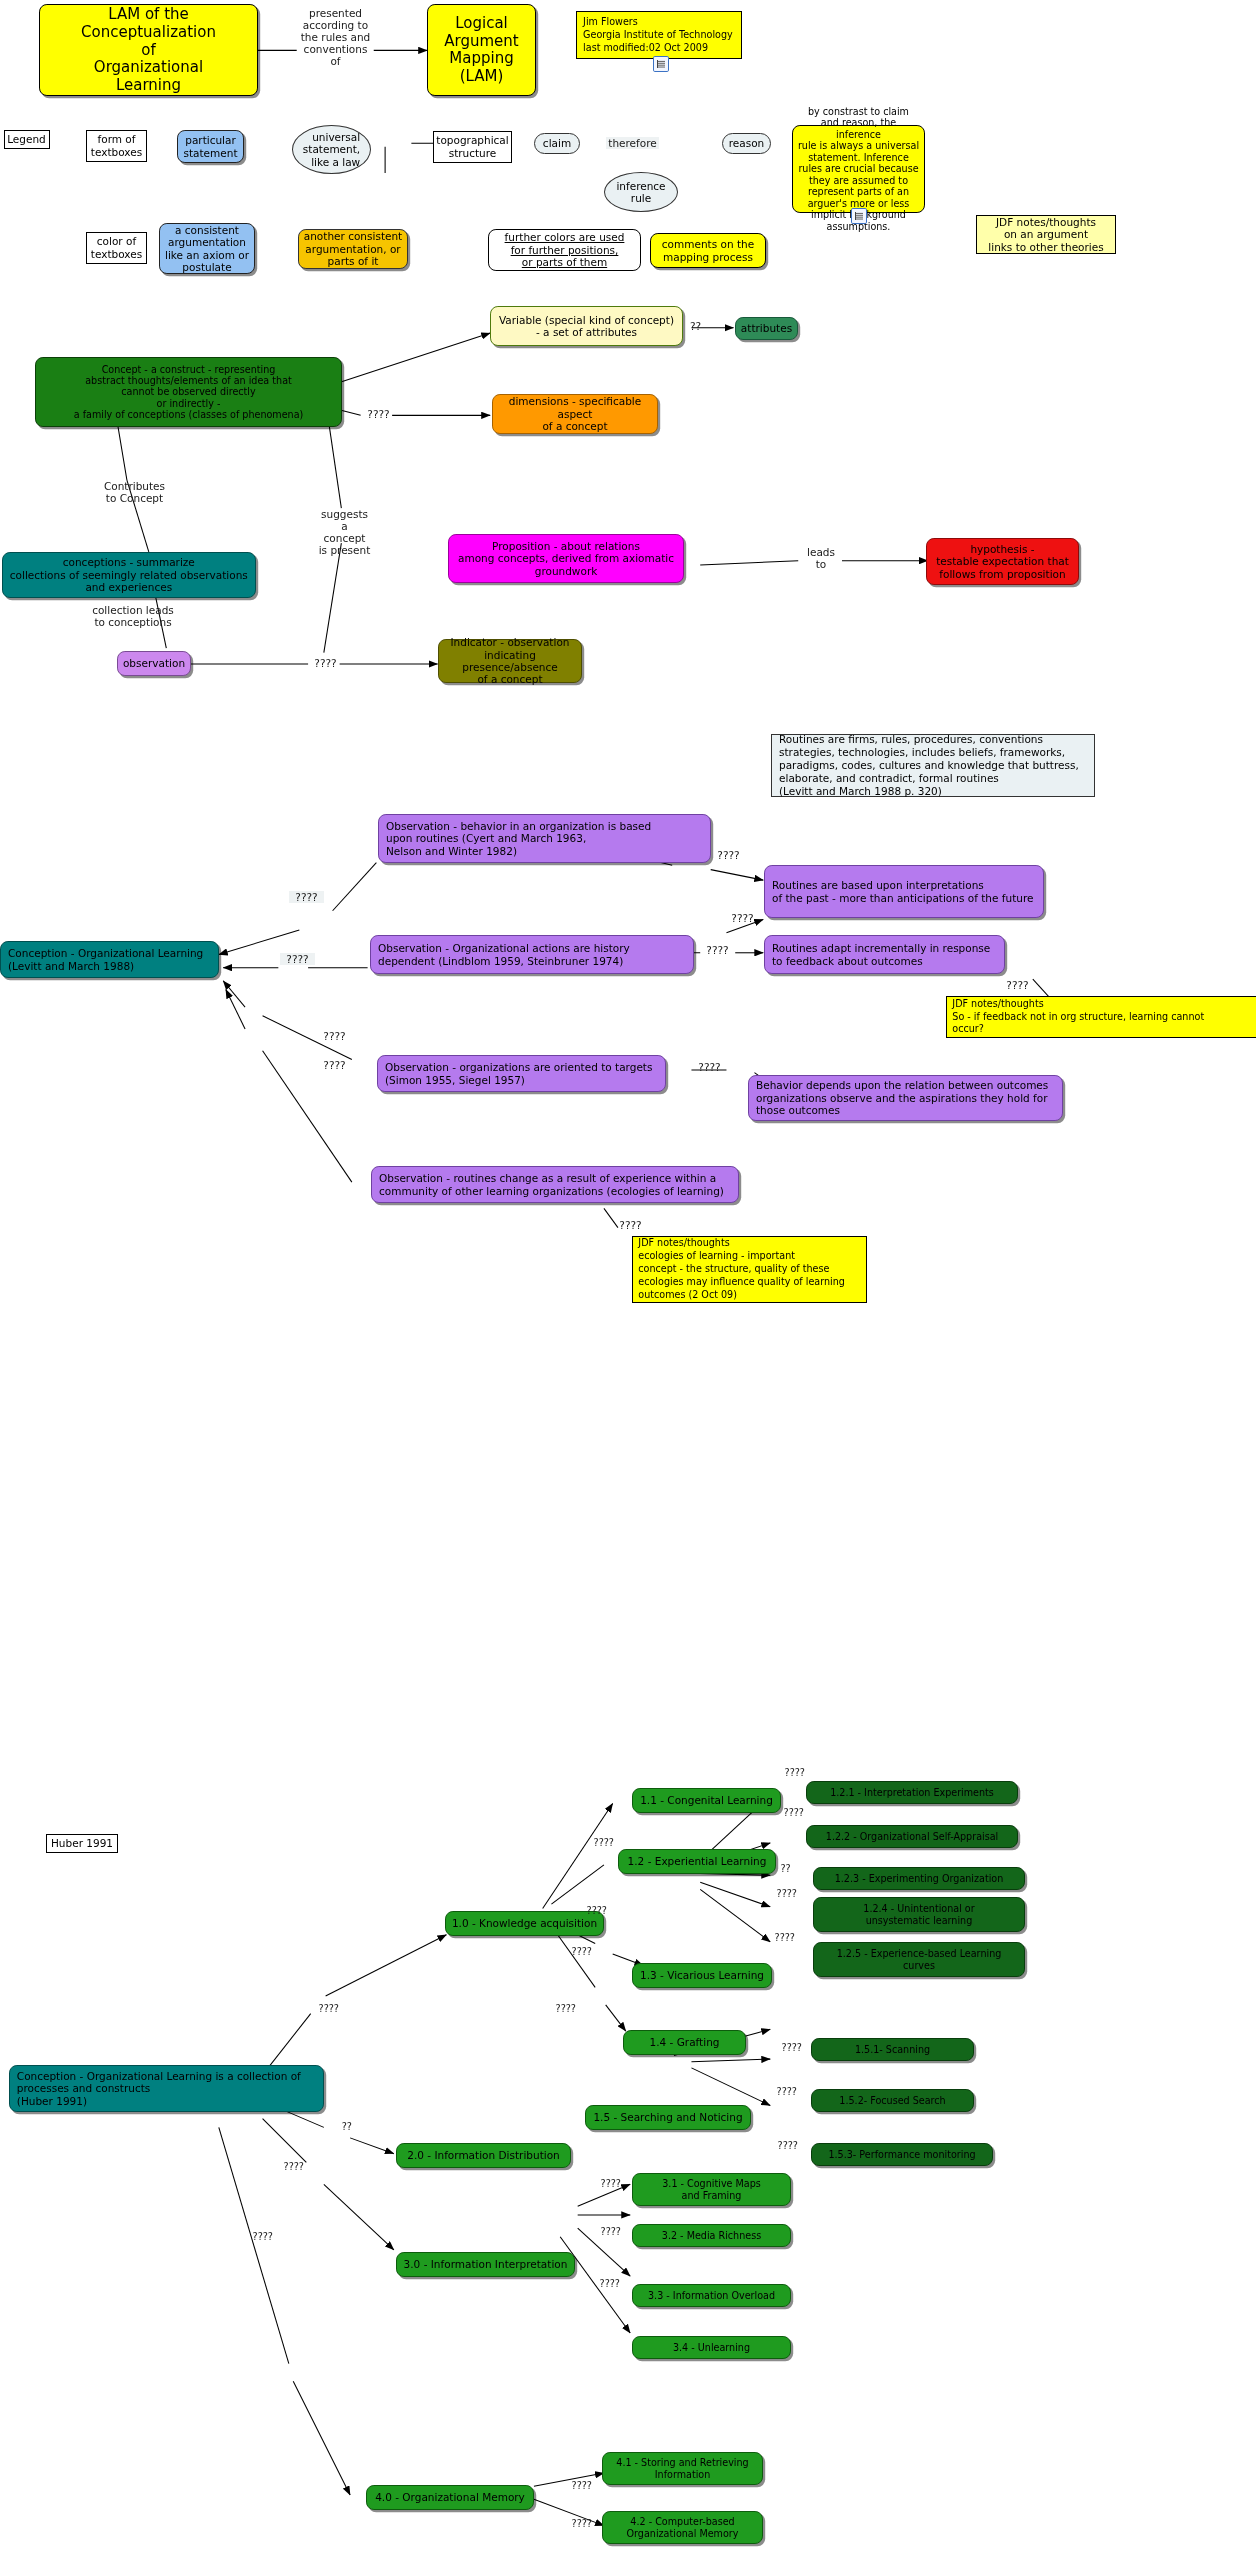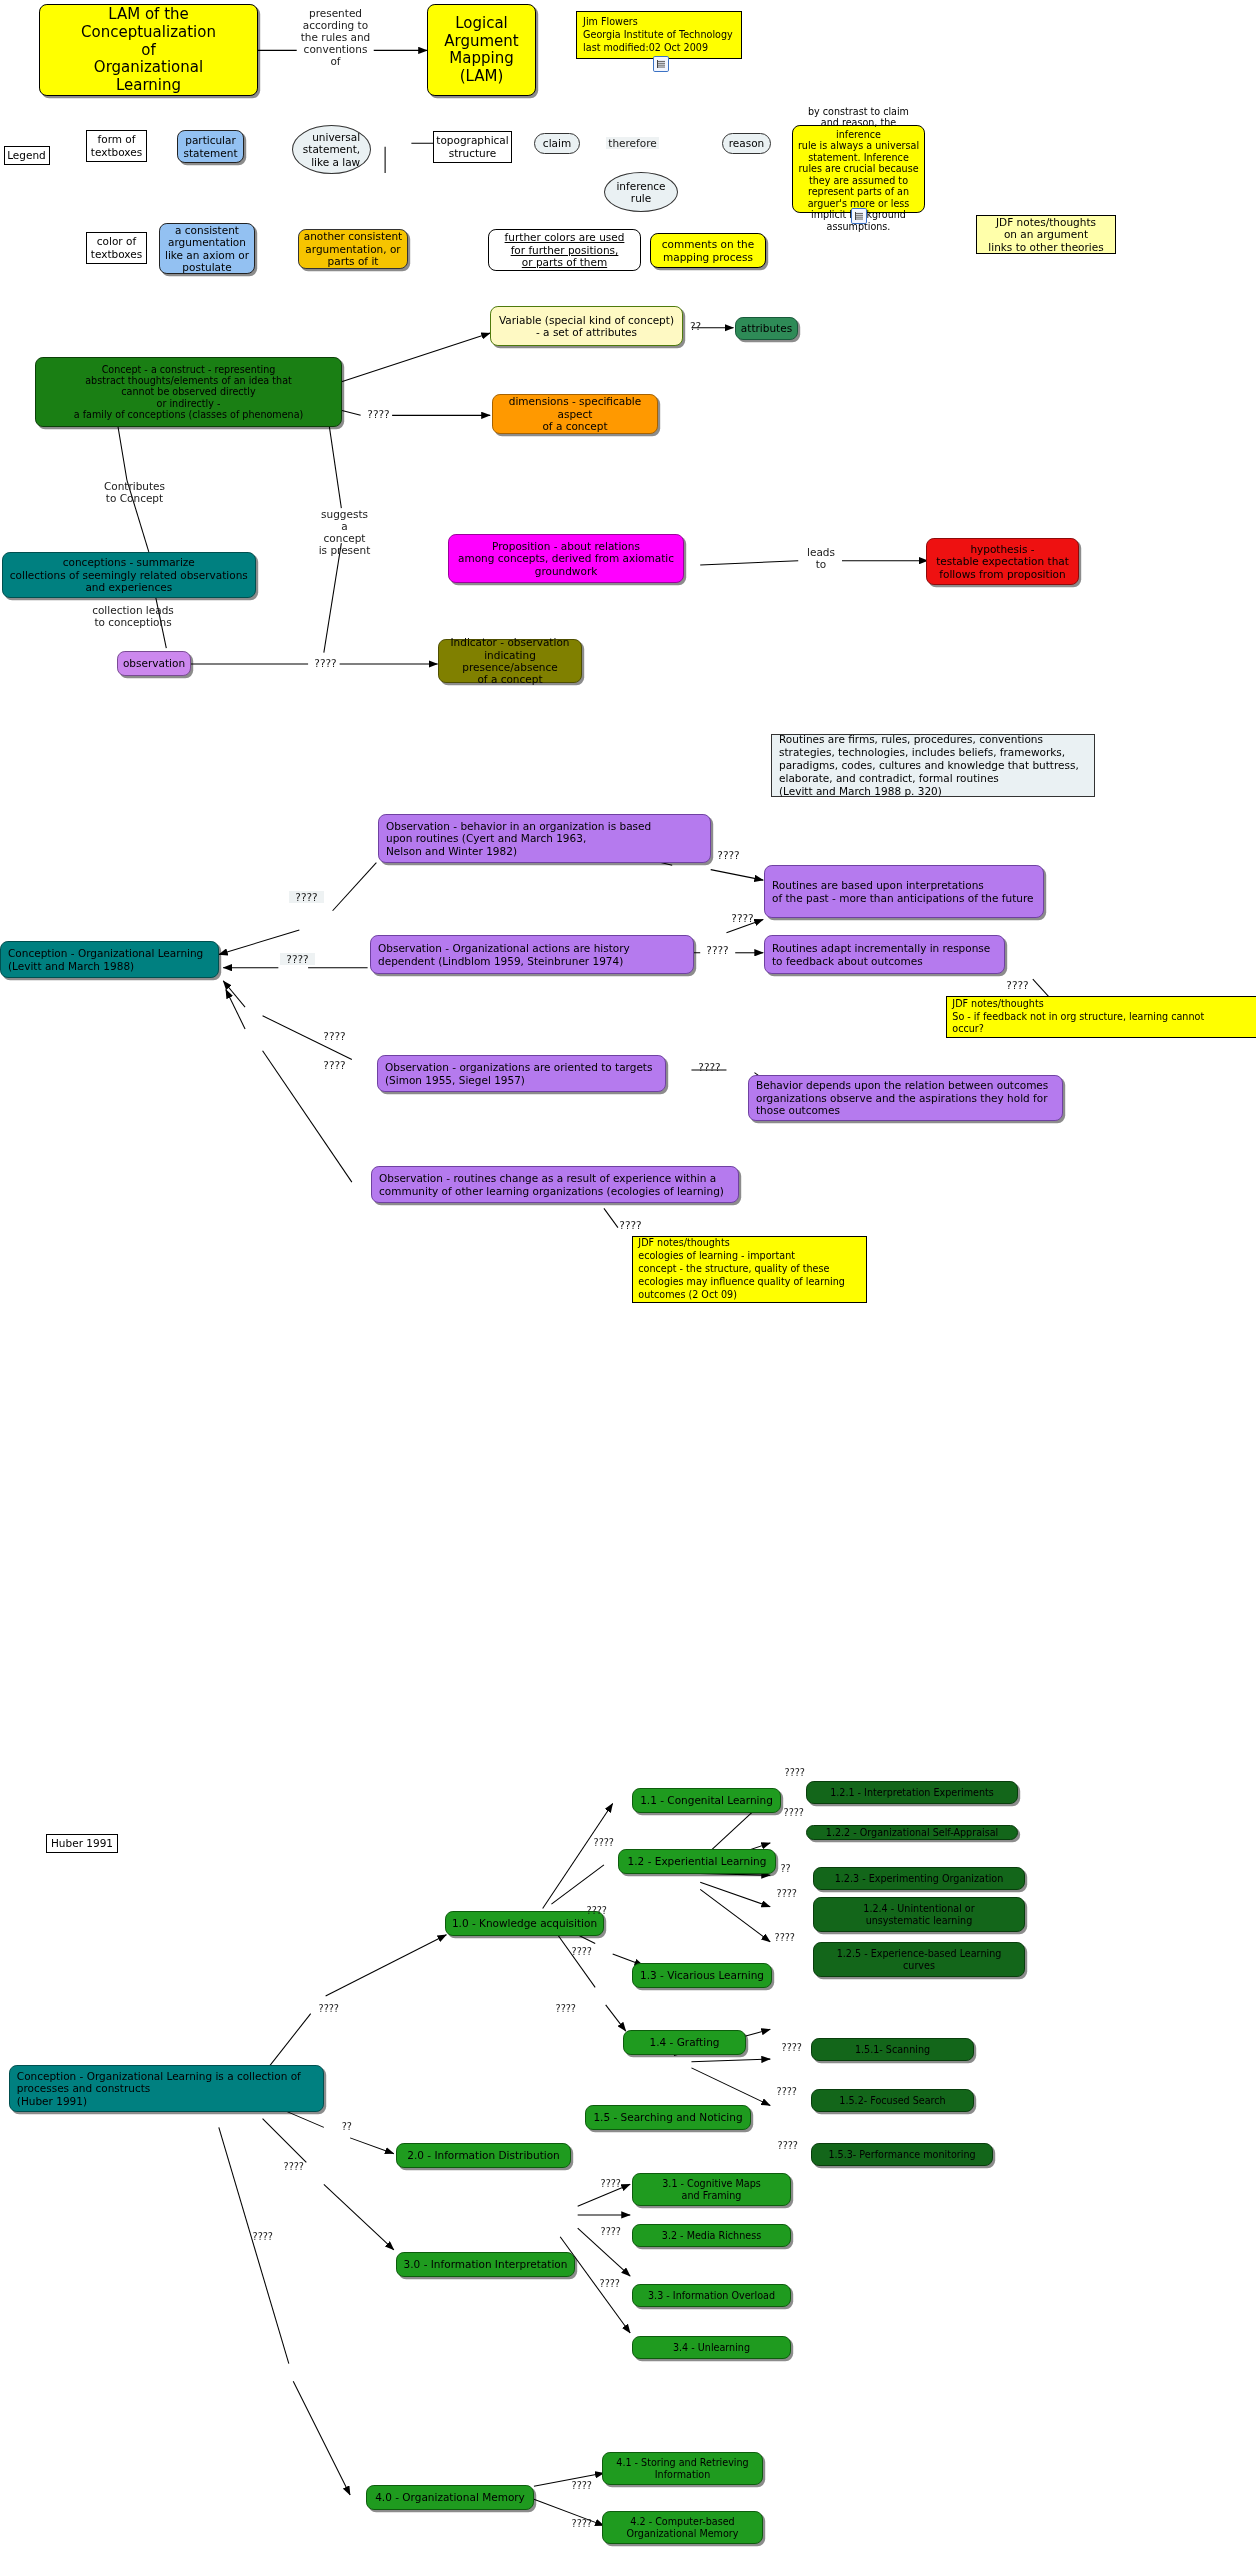--- a/index.html
+++ b/index.html
@@ -152,21 +152,21 @@
 Argument
 Mapping (LAM)</div>
 
   <div class="node c-yellow rect t11" style="left:576px;top:11.4px;width:166px;height:48px;justify-content:flex-start;text-align:left;padding:3.5px 6.1px;line-height:1.35;">Jim Flowers
 Georgia Institute of Technology
 last modified:02 Oct 2009</div>
   <div class="noteicon" style="left:653px;top:56px;">
       <i></i>
     </div>
 
-  <div class="node c-white rect t12" style="left:3.5px;top:130px;width:46px;height:19px;margin-top:16px;">Legend</div>
+  <div class="node c-white rect t12" style="left:3.5px;top:130px;width:46px;height:19px;">Legend</div>
 
   <div class="node c-white rect t12" style="left:86px;top:130px;width:61px;height:31.5px;">form of
 textboxes</div>
 
   <div class="node c-blue rr shadow t12" style="left:177px;top:130px;width:67px;height:33px;">particular
 statement</div>
 
   <div class="node c-pale ellipse t12" style="left:292px;top:125px;width:79px;height:49px;text-align:right;">universal
 statement,
 like a law</div>
@@ -343,21 +343,21 @@
 (Huber 1991)</div>
 
   <div class="node c-mgreen rr shadow t12" style="left:445px;top:1911px;width:159px;height:24.5px;">1.0 - Knowledge acquisition</div>
 
   <div class="node c-mgreen rr shadow t12" style="left:632px;top:1788px;width:149px;height:24.5px;">1.1 - Congenital Learning</div>
 
   <div class="node c-mgreen rr shadow t12" style="left:618px;top:1849px;width:158px;height:24.5px;">1.2 - Experiential Learning</div>
 
   <div class="node c-dgreen2 rr shadow t11" style="left:806px;top:1781px;width:212px;height:23px;">1.2.1 - Interpretation Experiments</div>
 
-  <div class="node c-dgreen2 rr shadow t11" style="left:806px;top:1825px;width:212px;height:15px;">1.2.2 - Organizational Self-Appraisal</div>
+  <div class="node c-dgreen2 rr shadow t11" style="left:806px;top:1825px;width:212px;height:23px;">1.2.2 - Organizational Self-Appraisal</div>
 
   <div class="node c-dgreen2 rr shadow t11" style="left:813px;top:1867px;width:212px;height:23px;">1.2.3 - Experimenting Organization</div>
 
   <div class="node c-dgreen2 rr shadow t11" style="left:813px;top:1897px;width:212px;height:35px;">1.2.4 - Unintentional or
 unsystematic learning</div>
 
   <div class="node c-dgreen2 rr shadow t11" style="left:813px;top:1942px;width:212px;height:35px;">1.2.5 - Experience-based Learning
 curves</div>
 
   <div class="node c-mgreen rr shadow t12" style="left:632px;top:1963px;width:140px;height:24.5px;">1.3 - Vicarious Learning</div>

